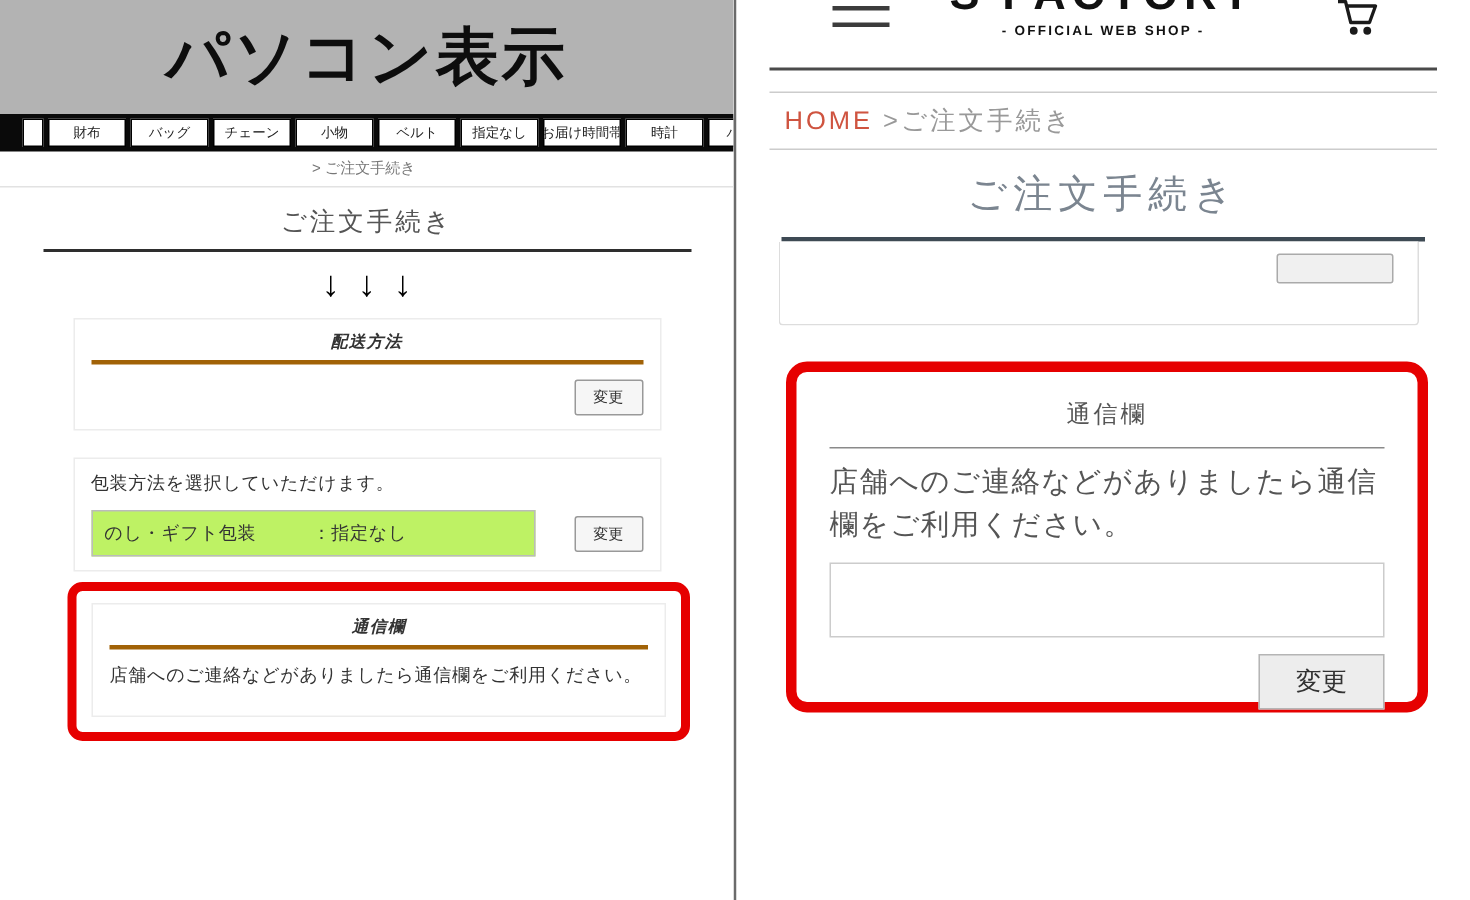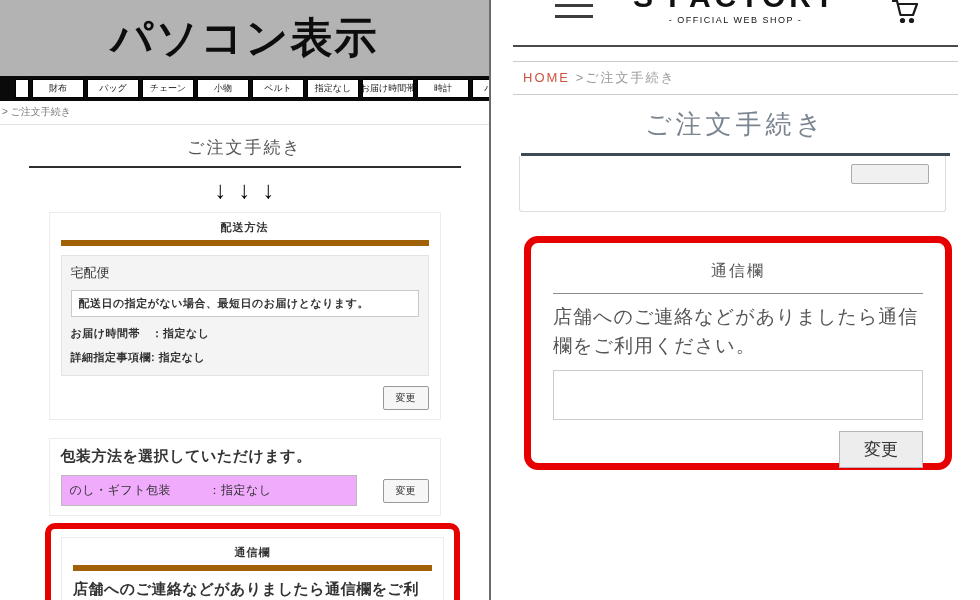--- a/index.html
+++ b/index.html
@@ -22,82 +22,82 @@
     background:#0a0a0a; height:25px; display:flex; align-items:center;
     gap:3px; padding:2px 15px; overflow:hidden;justify-content:space-between;
   }
   .pc-tab {
     flex:0 0 52px; height:19px; background:#fff; border:1px solid #000;
     font-size:9px; color:#222; display:flex; align-items:center; justify-content:center;
     white-space:nowrap; overflow:hidden; cursor:pointer;
   }
   .pc-tab.stub { flex:0 0 14px; }
   .pc-breadcrumb {
-    font-size:10px; color:#777; padding:4px 6px 5px 2px; border-bottom:1px solid #e2e2e2;
+    font-size:10px; color:#777; padding:4px 6px 5px 2px; border-bottom:1px solid #e2e2e2;text-align:center;
   }
   .pc-title { text-align:center; font-size:17px; color:#555; letter-spacing:2px; margin-top:11px; }
   .pc-title-line { width:432px; margin:7px auto 0; border-bottom:2px solid #2e2e2e; }
   .arrows { text-align:center; font-size:24px; font-weight:bold; color:#000; letter-spacing:12px; margin-top:8px; padding-left:12px; }
 
   .card {
     width:392px; margin:8px auto 0; border:1px solid #ececec; background:#fff;
     padding:7px 11px 9px;
   }
   .card-title {
     text-align:center; font-size:11px; font-weight:bold; color:#333;
-    padding-bottom:5px; border-bottom:6px solid #a16207; margin-bottom:9px; letter-spacing:1px;
+    padding-bottom:5px; border-bottom:3px solid #a16207; margin-bottom:9px; letter-spacing:1px;font-style:italic;
   }
   .gray-box { background:#f4f4f4; border:1px solid #e3e3e3; padding:8px 9px 10px; }
   .dv-method { font-size:13px; color:#333; margin-bottom:8px; }
   .dv-note {
     background:#fff; border:1px solid #c9c9c9; padding:5px 7px;
     font-size:11px; color:#333; font-weight:600; letter-spacing:.5px;
   }
   .dv-line { font-size:11px; color:#333; font-weight:600; margin-top:9px; letter-spacing:.5px; }
   .btn-row { text-align:right; margin-top:10px; }
   .btn {
     display:inline-block; font-size:10px; color:#333; background:#f6f6f6;
     border:1px solid #999; padding:4px 12px; border-radius:2px; cursor:pointer;
   }
   .gift-card { margin-top:18px; }
-  .desc-s { font-size:15px; color:#333; font-weight:700; margin:1px 0 9px; letter-spacing:.5px; }
+  .desc-s { font-size:12px; color:#333; font-weight:400; margin:1px 0 9px; letter-spacing:.5px; }
   .inline-row { display:flex; align-items:center; justify-content:space-between; }
   .value-box {
     border:1px solid #bbb; font-size:12px; color:#333; padding:6px 8px;
-    width:296px; letter-spacing:.5px; background:#f0abfc;
+    width:296px; letter-spacing:.5px; background:#bef264;
   }
 
   .pc-red {
     margin:7px 0 0 45px; width:415px; border:6px solid #e60000; border-radius:10px;
     padding:8px 10px 10px; background:#fff;
   }
   .pc-red .card { width:100%; margin:0; }
 
   
   .sp-header { position:relative; height:42px; }
   .hamburger { position:absolute; left:64px; top:4px; width:38px; height:24px; cursor:pointer; }
   .hamburger span { display:block; height:3px; background:#3c3c3c; margin-bottom:8px; }
   .logo-wrap { position:absolute; left:90px; right:90px; top:0; text-align:center; }
   .logo-clip { height:12px; overflow:hidden; }
   .logo-text { font-size:30px; font-weight:800; letter-spacing:4px; color:#111; margin-top:-20px; white-space:nowrap; }
-  .logo-sub { font-size:9px; font-weight:normal; letter-spacing:1.5px; color:#111; margin-top:3px; }
+  .logo-sub { font-size:9px; font-weight:bold; letter-spacing:1.5px; color:#111; margin-top:3px; }
   .cart { position:absolute; right:60px; top:-2px; cursor:pointer; }
   .sp-rule { margin:3px 22px 0; border-top:2px solid #4a4a4a; }
 
   .search-row { margin:16px 44px 0; position:relative; }
   .search-input {
     width:100%; height:40px; border:2px solid #000; border-radius:0;
     font-size:20px; color:#555; padding:0 48px 0 12px; outline:none;
     font-family:"Liberation Sans","DejaVu Sans",sans-serif;
   }
   .search-input::placeholder { color:#9a9a9a; }
   .mag { position:absolute; right:10px; top:7px; cursor:pointer; }
 
   .thin-line { margin:14px 22px 0; border-top:1px solid #ccc; }
-  .sp-breadcrumb { padding:7px 8px 7px 32px; font-size:13px; letter-spacing:2px; }
+  .sp-breadcrumb { padding:7px 8px 7px 32px; font-size:17px; letter-spacing:2px; }
   .sp-breadcrumb .home { color:#cf5440; cursor:pointer; }
   .sp-breadcrumb .rest { color:#999; }
 
   .sp-title { text-align:center; font-size:26px; color:#7b8590; letter-spacing:4px; margin-top:12px; }
   .sp-title-line { margin:11px 30px 0; border-top:3px solid #3e4a54; }
 
   .partial-card {
     margin:0 34px 0 28px; height:56px; border:1px solid #ddd; border-top:none;
     border-radius:0 0 3px 3px; position:relative; background:#fff;
   }
@@ -145,26 +145,20 @@
 
     <div class="pc-breadcrumb">&gt; ご注文手続き</div>
 
     <div class="pc-title">ご注文手続き</div>
     <div class="pc-title-line"></div>
 
     <div class="arrows">↓↓↓</div>
 
     <div class="card">
       <div class="card-title">配送方法</div>
-      <div class="gray-box">
-        <div class="dv-method">宅配便</div>
-        <div class="dv-note">配送日の指定がない場合、最短日のお届けとなります。</div>
-        <div class="dv-line">お届け時間帯　：指定なし</div>
-        <div class="dv-line">詳細指定事項欄: 指定なし</div>
-      </div>
       <div class="btn-row">
         <span class="btn">変更</span>
       </div>
     </div>
 
     <div class="card gift-card">
       <div class="desc-s">包装方法を選択していただけます。</div>
       <div class="inline-row">
         <div class="value-box">のし・ギフト包装　　　：指定なし</div>
         <span class="btn">変更</span>

